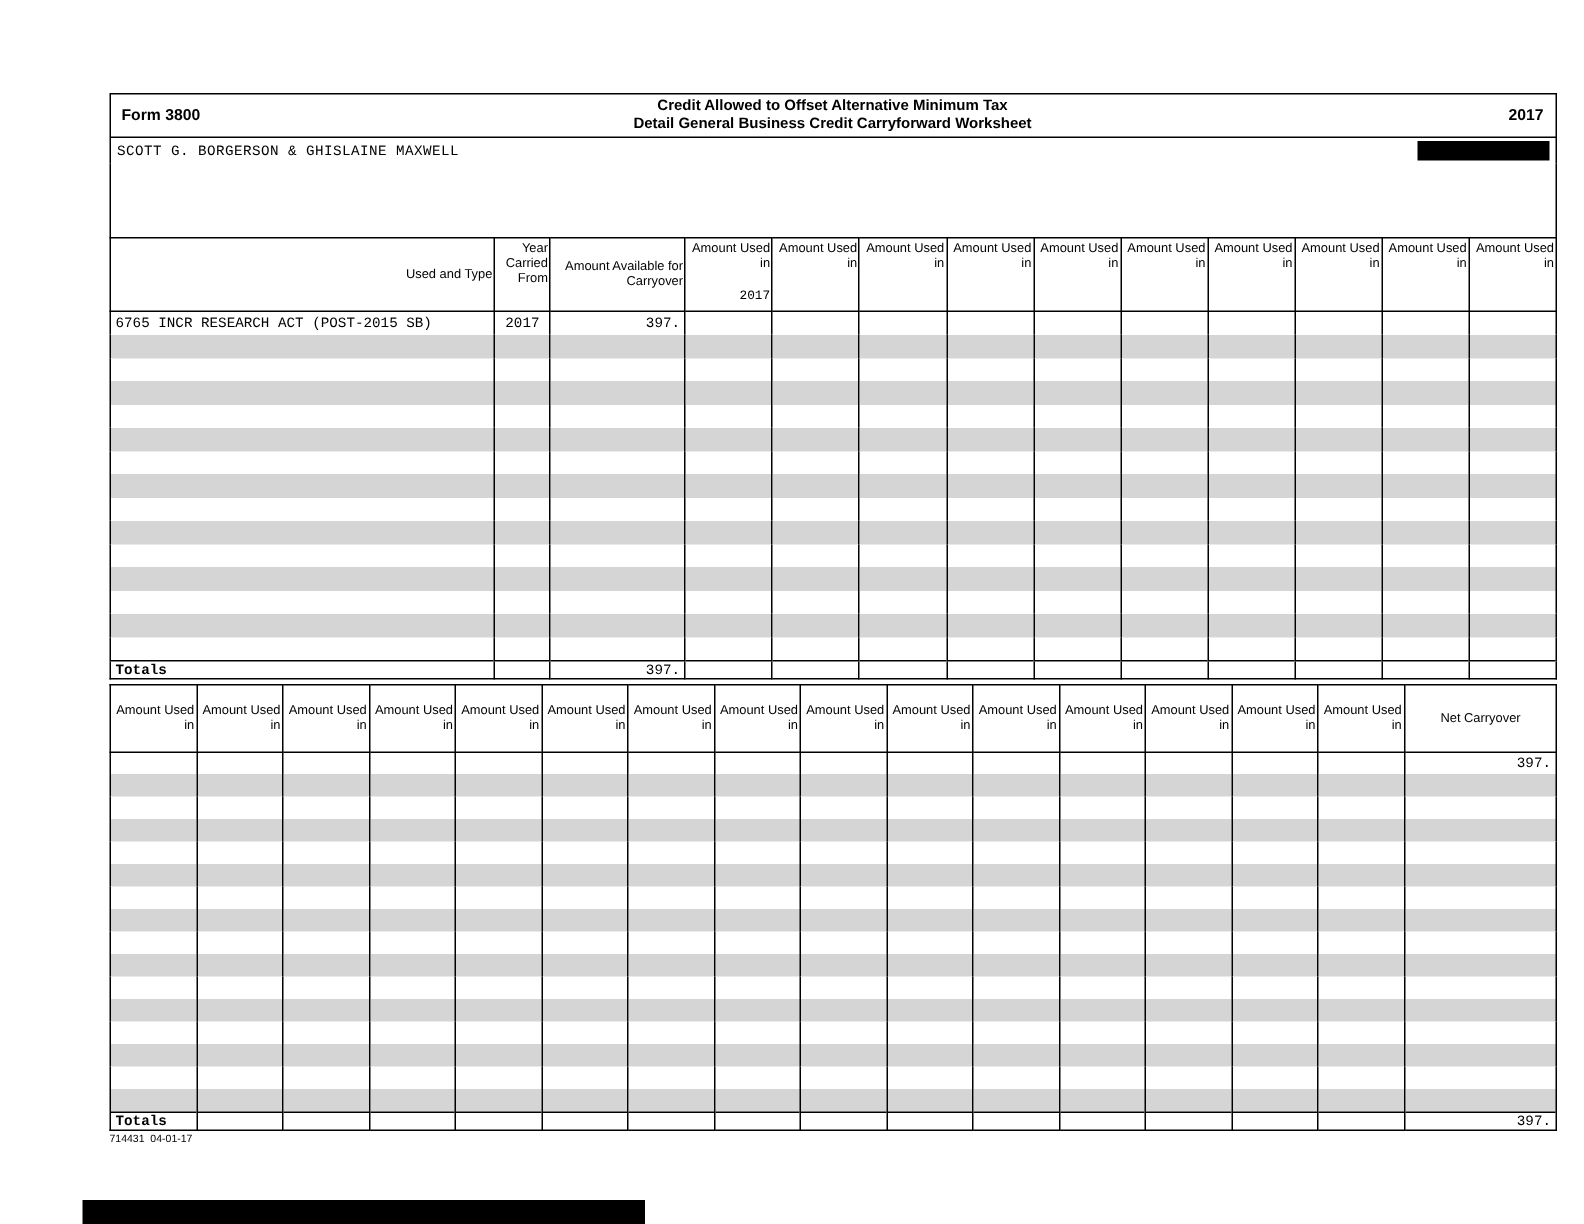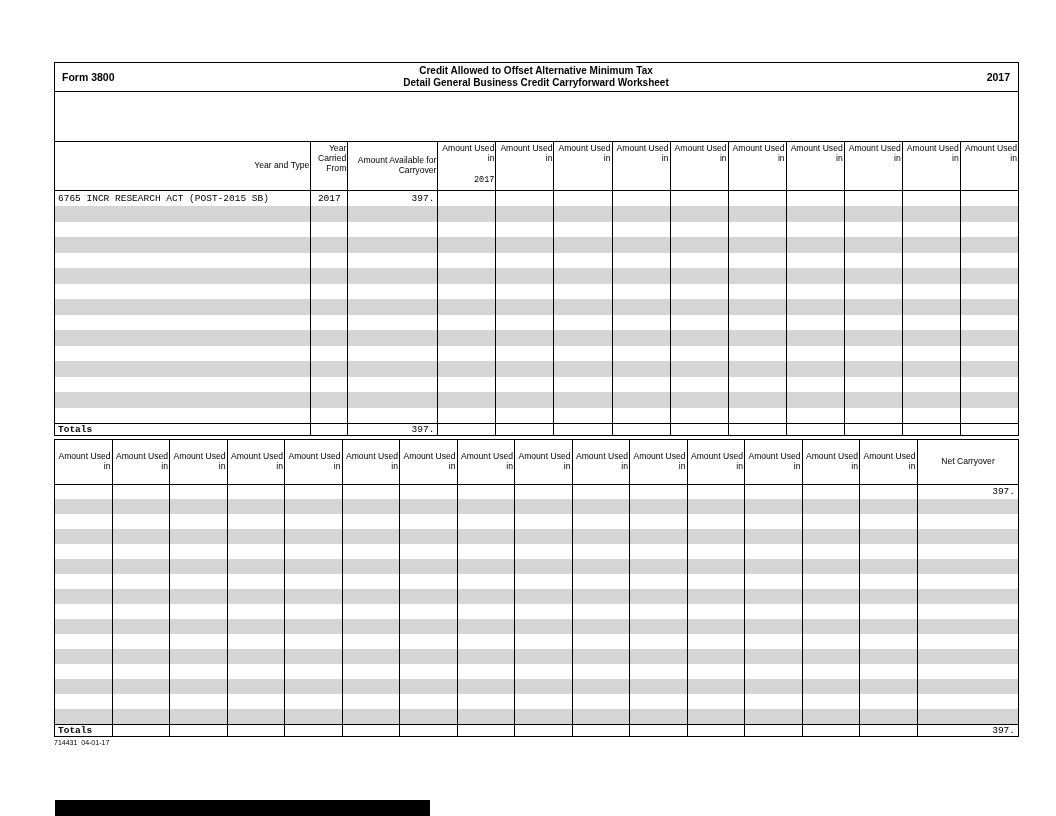--- a/index.html
+++ b/index.html
@@ -1,17 +1,17 @@
 <!DOCTYPE html>
 <html><head>
 <meta charset="utf-8">
 <style>
   html,body{margin:0;padding:0;background:#fff;}
   body{width:1056px;height:816px;position:relative;font-family:"Liberation Sans",sans-serif;color:#000;overflow:hidden;}
-  .page{position:absolute;left:54px;top:62px;width:965px;}
+  .page{position:absolute;left:73px;top:62px;width:965px;}
 
   
   .header-strip{border:1px solid #000;height:30px;display:flex;align-items:center;box-sizing:border-box;background:#fff;}
   .form-number{width:180px;font-weight:bold;font-size:10.5px;padding-left:7px;}
   .title-block{flex:1;text-align:center;font-weight:bold;font-size:10px;line-height:1.25;}
   .form-year{width:180px;font-weight:bold;font-size:10.5px;text-align:right;padding-right:8px;}
 
   
   .name-row{border-left:1px solid #000;border-right:1px solid #000;height:17px;display:flex;align-items:center;justify-content:space-between;padding:0 4px;box-sizing:border-box;}
   .taxpayer{font-family:"Liberation Mono",monospace;font-size:9.5px;letter-spacing:.3px;}
@@ -54,28 +54,32 @@
 
   <div class="header-strip">
     <div class="form-number">Form 3800</div>
     <div class="title-block">
       <div>Credit Allowed to Offset Alternative Minimum Tax</div>
       <div>Detail General Business Credit Carryforward Worksheet</div>
     </div>
     <div class="form-year">2017</div>
   </div>
 
+  <div class="name-row">
+    <span class="taxpayer">SCOTT G. BORGERSON &amp; GHISLAINE MAXWELL</span>
+    <span class="redaction"></span>
+  </div>
 
   <div class="gap"></div>
 
   <table id="table1">
     <thead>
       <tr id="t1-head">
         <th class="c-form">
-            <div>Year and Type</div>
+            <div>Used and Type</div>
           </th>
         <th class="c-year">
             <div>Year Carried From</div>
           </th>
         <th class="c-avail">
             <div>Amount Available for Carryover</div>
           </th>
       <th class="c-used c-used-first">
             <div class="th-flex">
               <div>Amount Used in</div>

